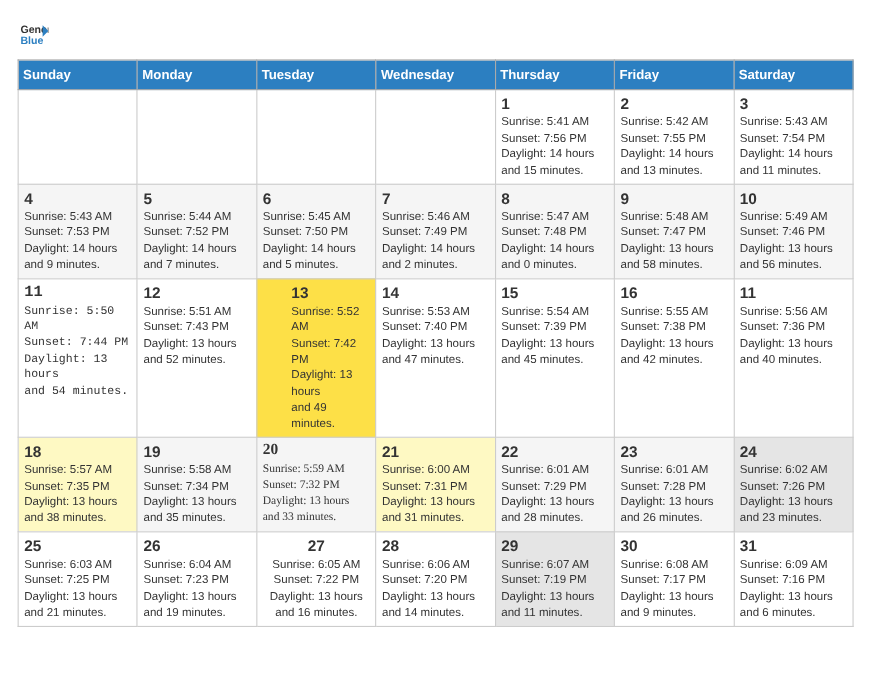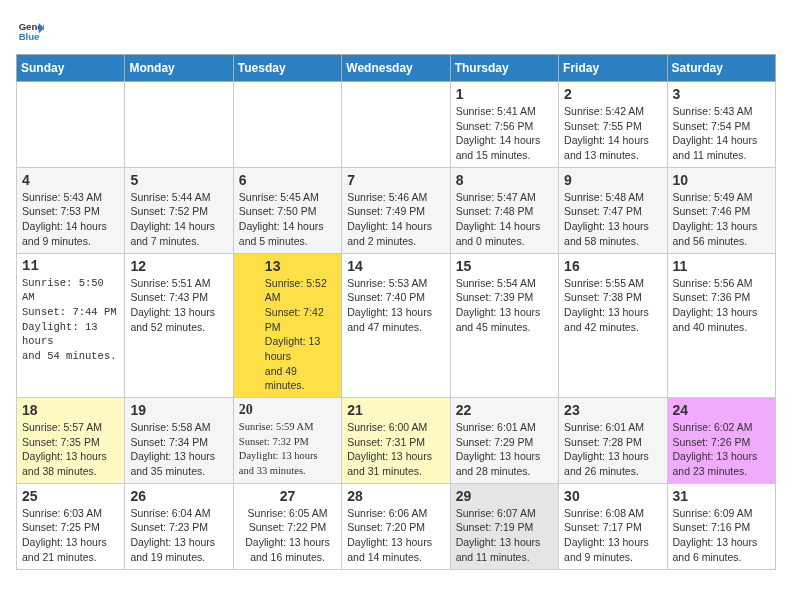--- a/index.html
+++ b/index.html
@@ -213,21 +213,21 @@
           <div class="day-info">Sunrise: 6:00 AM<br>Sunset: 7:31 PM<br>Daylight: 13 hours<br>and 31 minutes.</div>
         </td>
         <td style="background: rgb(245, 245, 245);">
           <span class="day-number">22</span>
           <div class="day-info">Sunrise: 6:01 AM<br>Sunset: 7:29 PM<br>Daylight: 13 hours<br>and 28 minutes.</div>
         </td>
         <td style="background: rgb(245, 245, 245);">
           <span class="day-number">23</span>
           <div class="day-info">Sunrise: 6:01 AM<br>Sunset: 7:28 PM<br>Daylight: 13 hours<br>and 26 minutes.</div>
         </td>
-        <td style="background: #f0abfc;">
+        <td style="background: #e5e5e5;">
           <span class="day-number">24</span>
           <div class="day-info">Sunrise: 6:02 AM<br>Sunset: 7:26 PM<br>Daylight: 13 hours<br>and 23 minutes.</div>
         </td>
       </tr>
       <tr>
         <td style="background: rgb(255, 255, 255);">
           <span class="day-number">25</span>
           <div class="day-info">Sunrise: 6:03 AM<br>Sunset: 7:25 PM<br>Daylight: 13 hours<br>and 21 minutes.</div>
         </td>
         <td style="background: rgb(255, 255, 255);">

